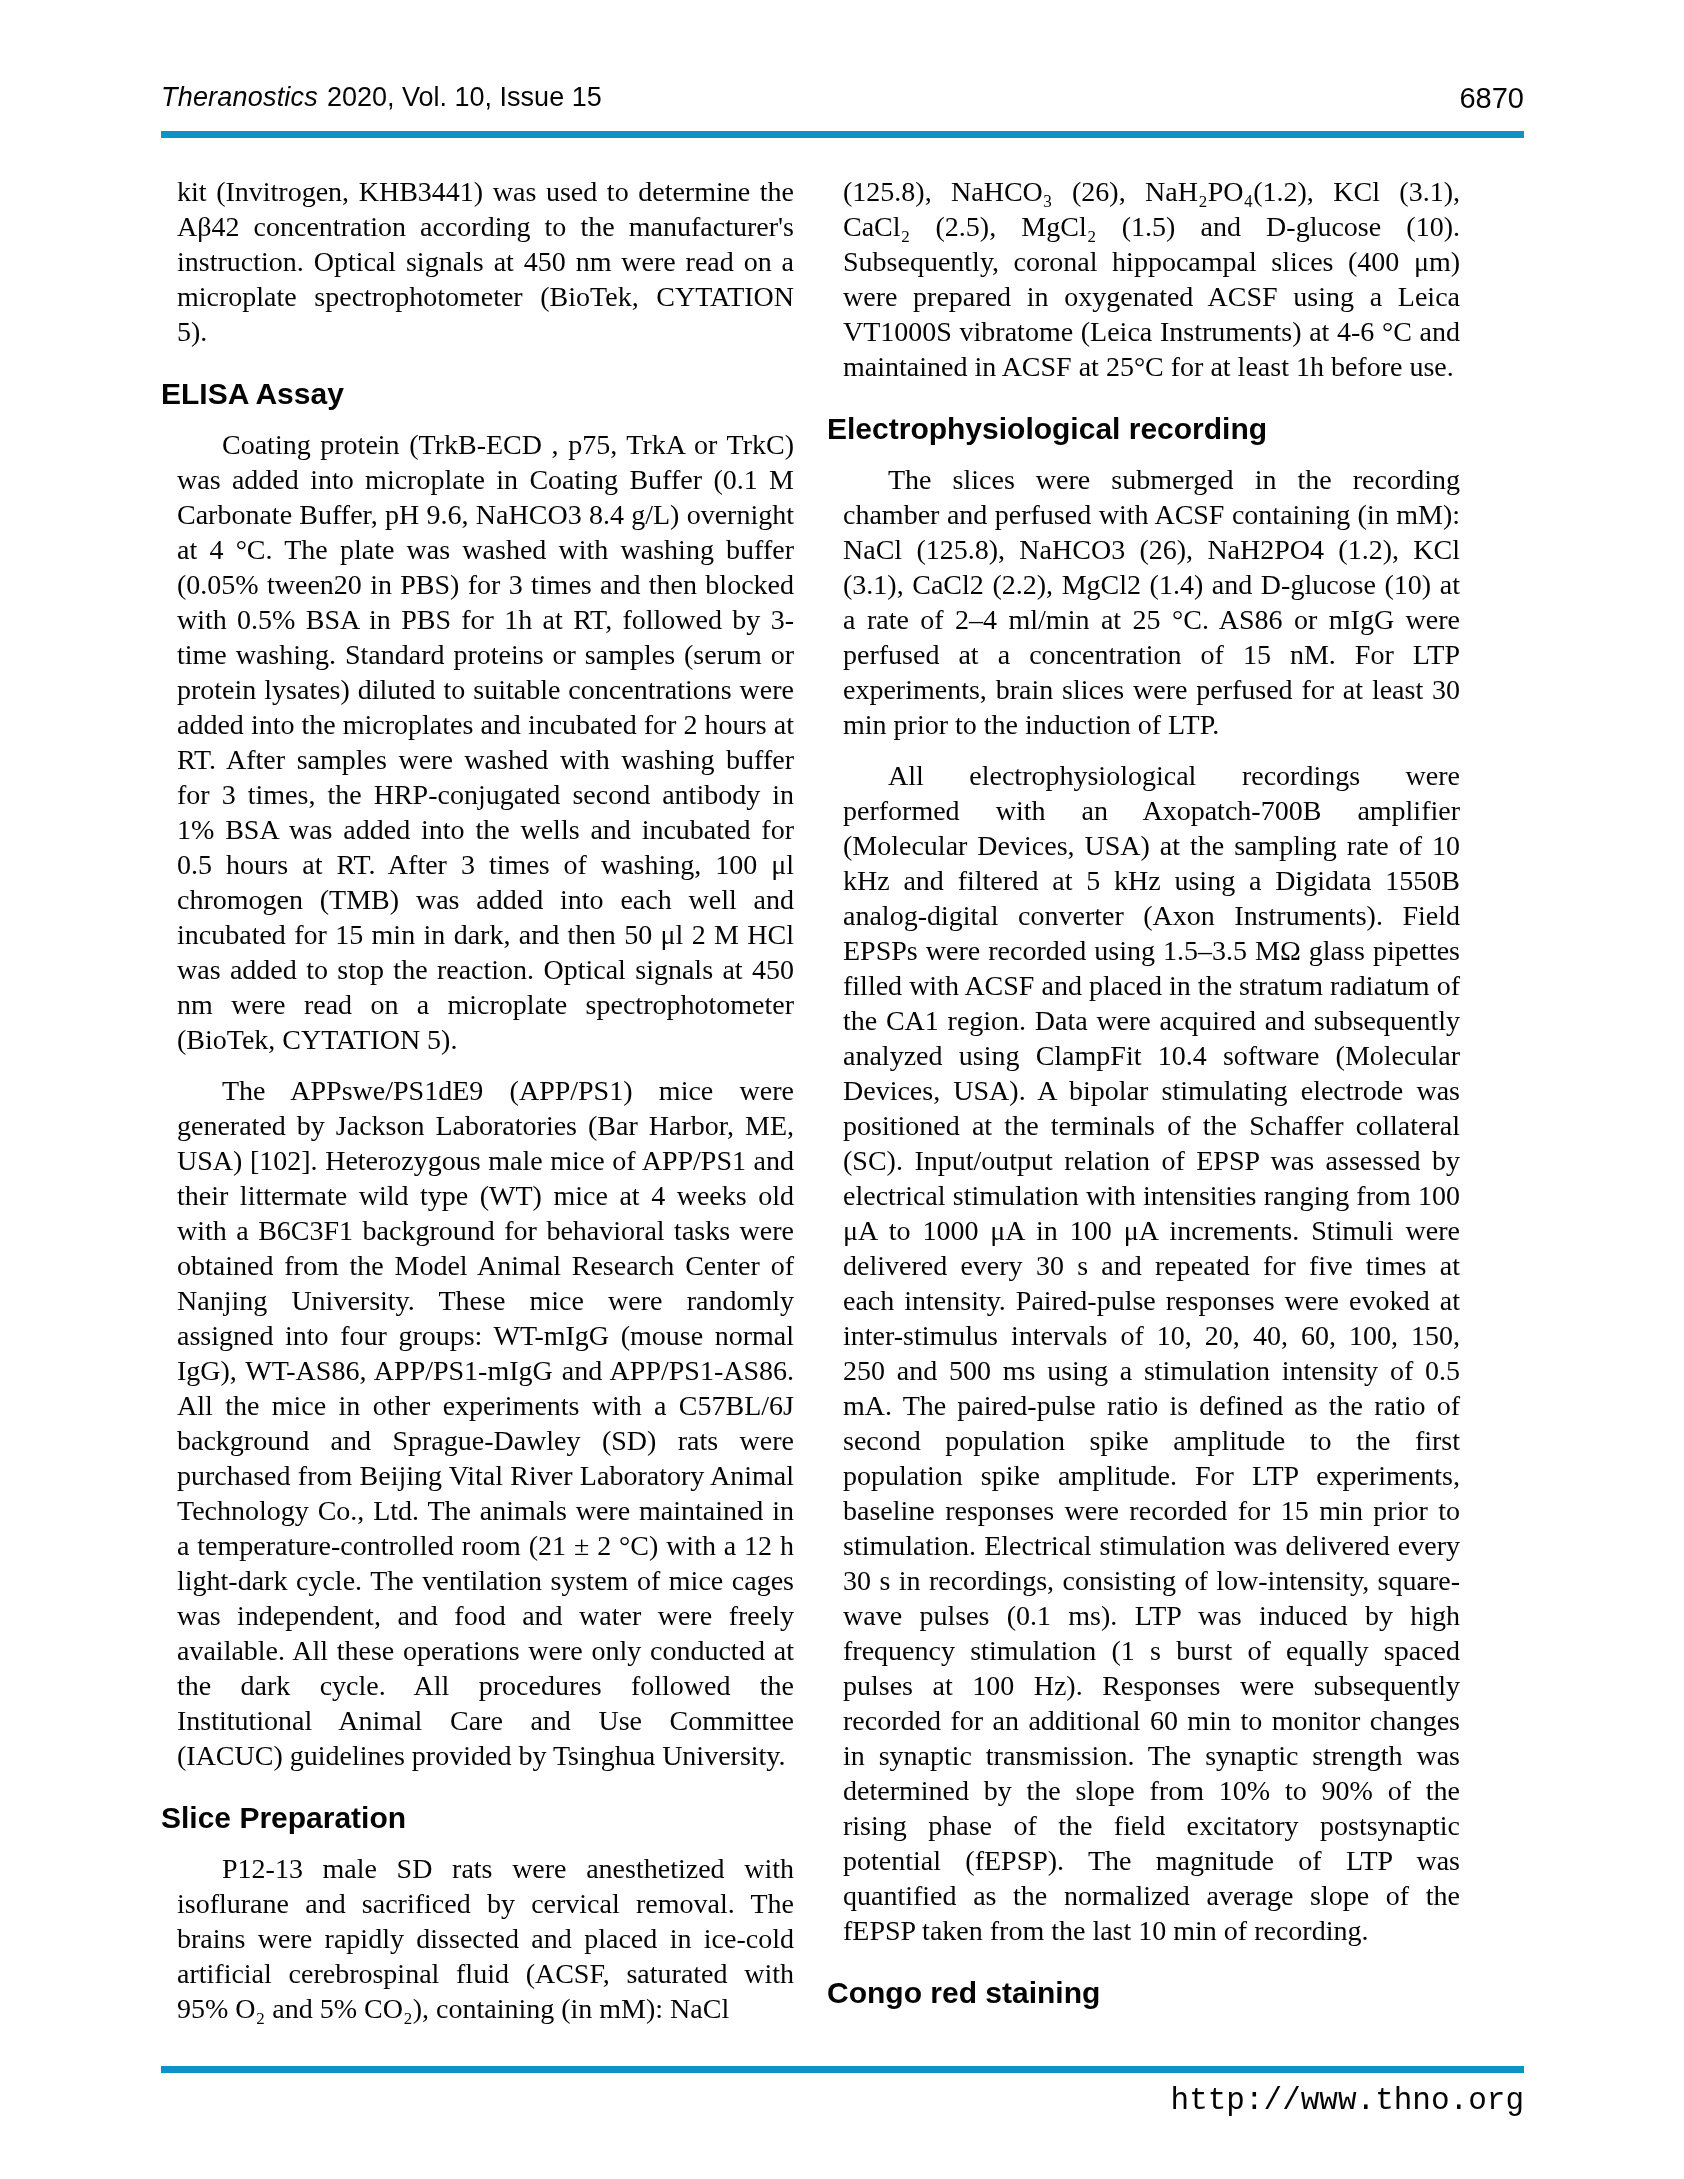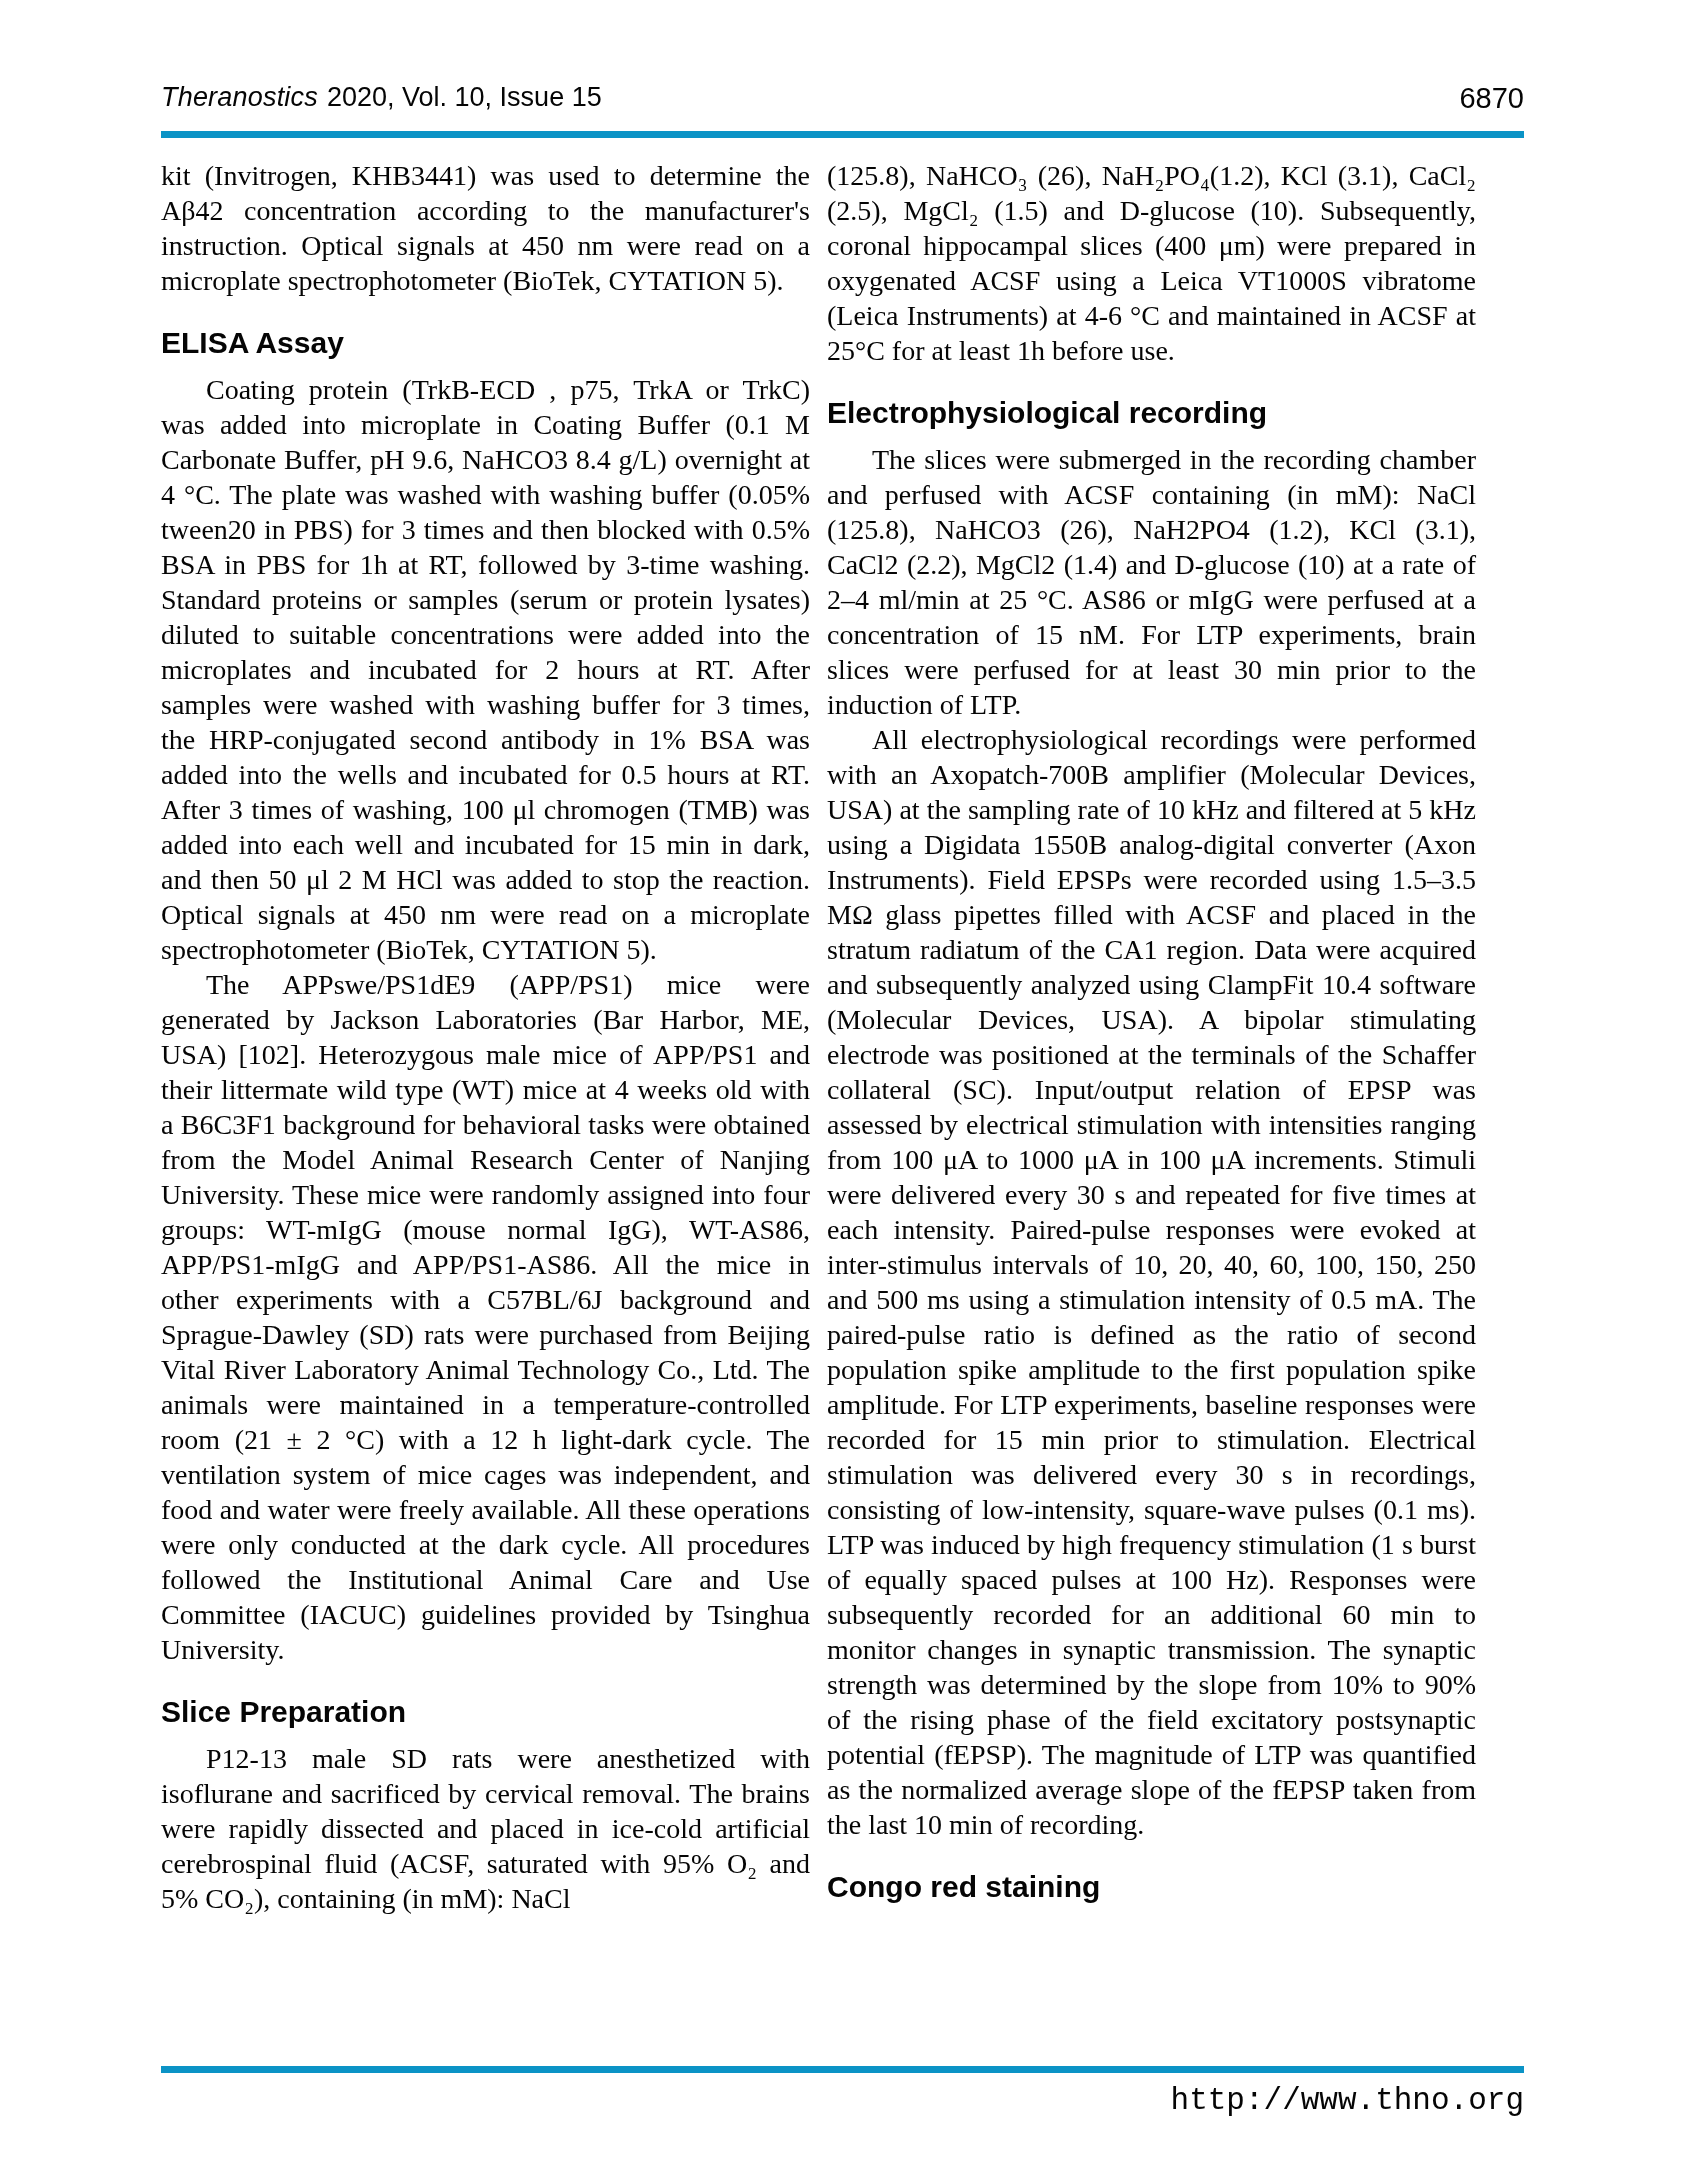--- a/index.html
+++ b/index.html
@@ -47,21 +47,21 @@
   .col-left  { left: 161px; }
   .col-right { left: 827px; }
   .col h2 {
     font-family: "Liberation Sans", "DejaVu Sans", sans-serif;
     font-size: 30px;
     font-weight: 700;
     line-height: 34px;
     margin: 28px 0 12px 0;
     text-align: left;
   }
-  .para { margin: 0; }
+  .para { margin: 16px; }
   .para.ind { text-indent: 45px; }
   
   .footer-url {
     position: absolute;
     top: 2083px;
     left: 161px;
     width: 1363px;
     text-align: right;
     font-family: Liberation Mono, monospace;
     font-size: 31px;

